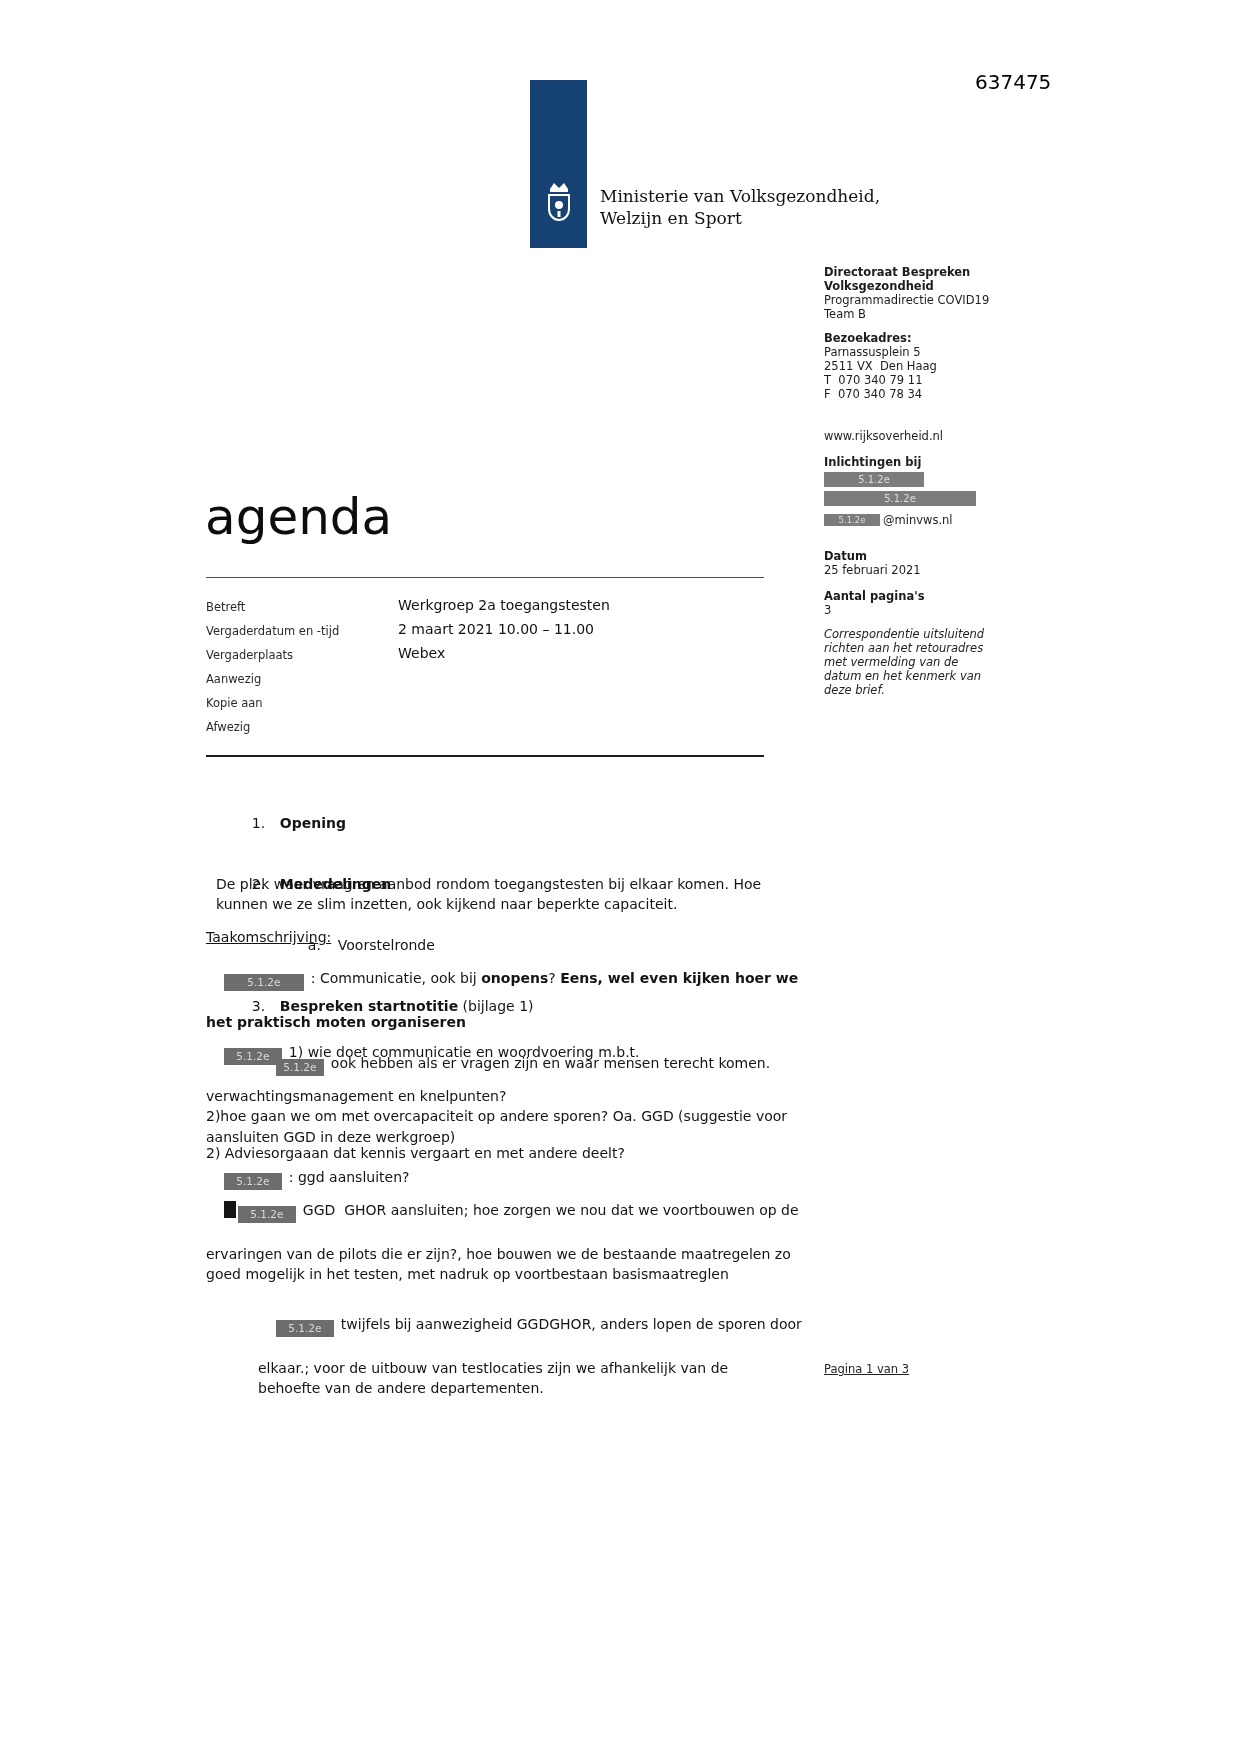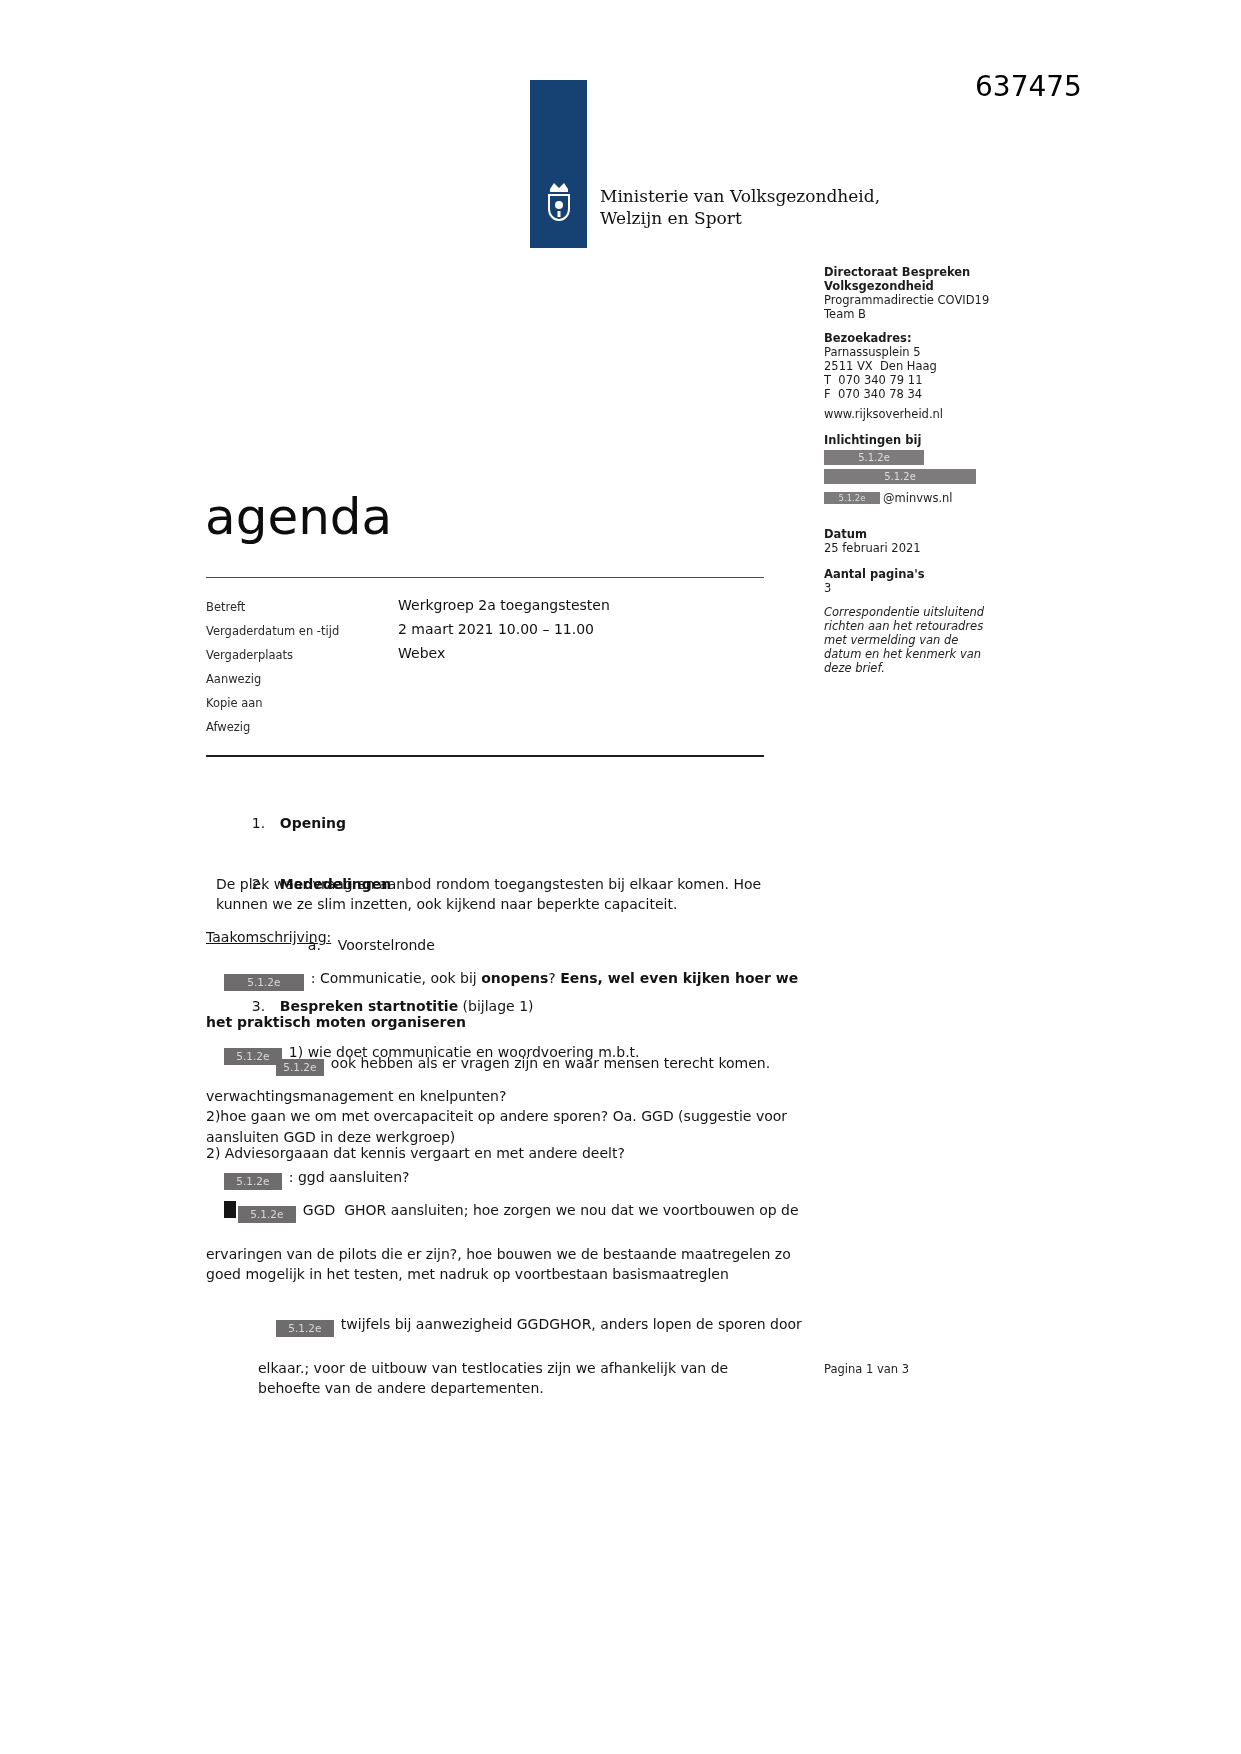--- a/index.html
+++ b/index.html
@@ -2,28 +2,28 @@
 <html><head>
 <meta charset="utf-8">
 <style>
   html,body{margin:0;padding:0;}
   body{width:1241px;height:1754px;position:relative;background:#ffffff;
        font-family:"DejaVu Sans",sans-serif;color:#161616;overflow:hidden;}
   .abs{position:absolute;}
   .b{font-weight:bold;}
 
   
-  .doc-number{left:975px;top:70px;font-size:28px;color:#000;}
+  .doc-number{left:975px;top:70px;font-size:20px;color:#000;}
   .logo-bar{left:530px;top:80px;width:57px;height:168px;background:#154273;}
   .emblem{position:absolute;left:50%;transform:translateX(-50%);bottom:14px;}
   .ministry{left:600px;top:185px;font-family:"DejaVu Serif",serif;font-size:17px;line-height:22px;color:#111;}
 
   
   .sidebar{left:824px;top:265px;width:178px;font-size:11.5px;line-height:14px;color:#1c1c1c;}
-  .gap10{margin-top:10px;}.gap12{margin-top:12px;}.gap14{margin-top:6px;}.gap22{margin-top:22px;}
+  .gap10{margin-top:10px;}.gap12{margin-top:12px;}.gap14{margin-top:28px;}.gap22{margin-top:22px;}
   .note{font-style:italic;margin-top:10px;color:#222;width:168px;}
   .sbar{display:block;background:#7d7b7b;color:#dedede;text-align:center;font-size:10px;}
   .sbar1{width:100px;height:15px;line-height:15px;margin-top:3px;}
   .sbar2{width:152px;height:15px;line-height:15px;margin-top:4px;}
   .emailline{margin-top:7px;display:flex;align-items:center;gap:3px;}
   .sbar-sm{display:inline-block;width:56px;height:12px;line-height:12px;background:#7d7b7b;color:#dedede;text-align:center;font-size:8.5px;}
 
   
   .title{left:205px;top:488px;font-size:50px;color:#0d0d0d;}
   .rule{left:206px;width:558px;background:#4c4c4c;}
@@ -39,21 +39,21 @@
   .li{line-height:20.3px;margin-left:28px;white-space:pre;}
   .num{display:inline-block;width:28px;}
   .sub{margin-left:84px;}
   .num-sub{display:inline-block;width:30px;}
   .redact{display:inline-block;background:#6e6c6c;color:#d9d9d9;font-size:10.5px;line-height:17px;height:17px;
           text-align:center;vertical-align:-3px;margin-right:7px;min-width:58px;}
   .rw80{min-width:80px;}
   .rw48{min-width:48px;}
   .stub{display:inline-block;width:12px;height:17px;background:#151515;vertical-align:-3px;margin-right:2px;}
   .uline{text-decoration:underline;}
-  .footer{left:824px;top:1362px;font-size:11.5px;color:#222;}
+  .footer{left:824px;top:1362px;font-size:11.5px;color:#222;text-decoration:underline;}
 </style>
 </head>
 <body>
 
 <div class="abs doc-number">637475</div>
 
 <div class="abs logo-bar">
   <span class="emblem">
     <svg width="34" height="48" viewBox="0 0 34 48">
       <path d="M8 7 L12 1 L17 6 L22 1 L26 7 L26 10 L8 10 Z" fill="#ffffff"></path>

